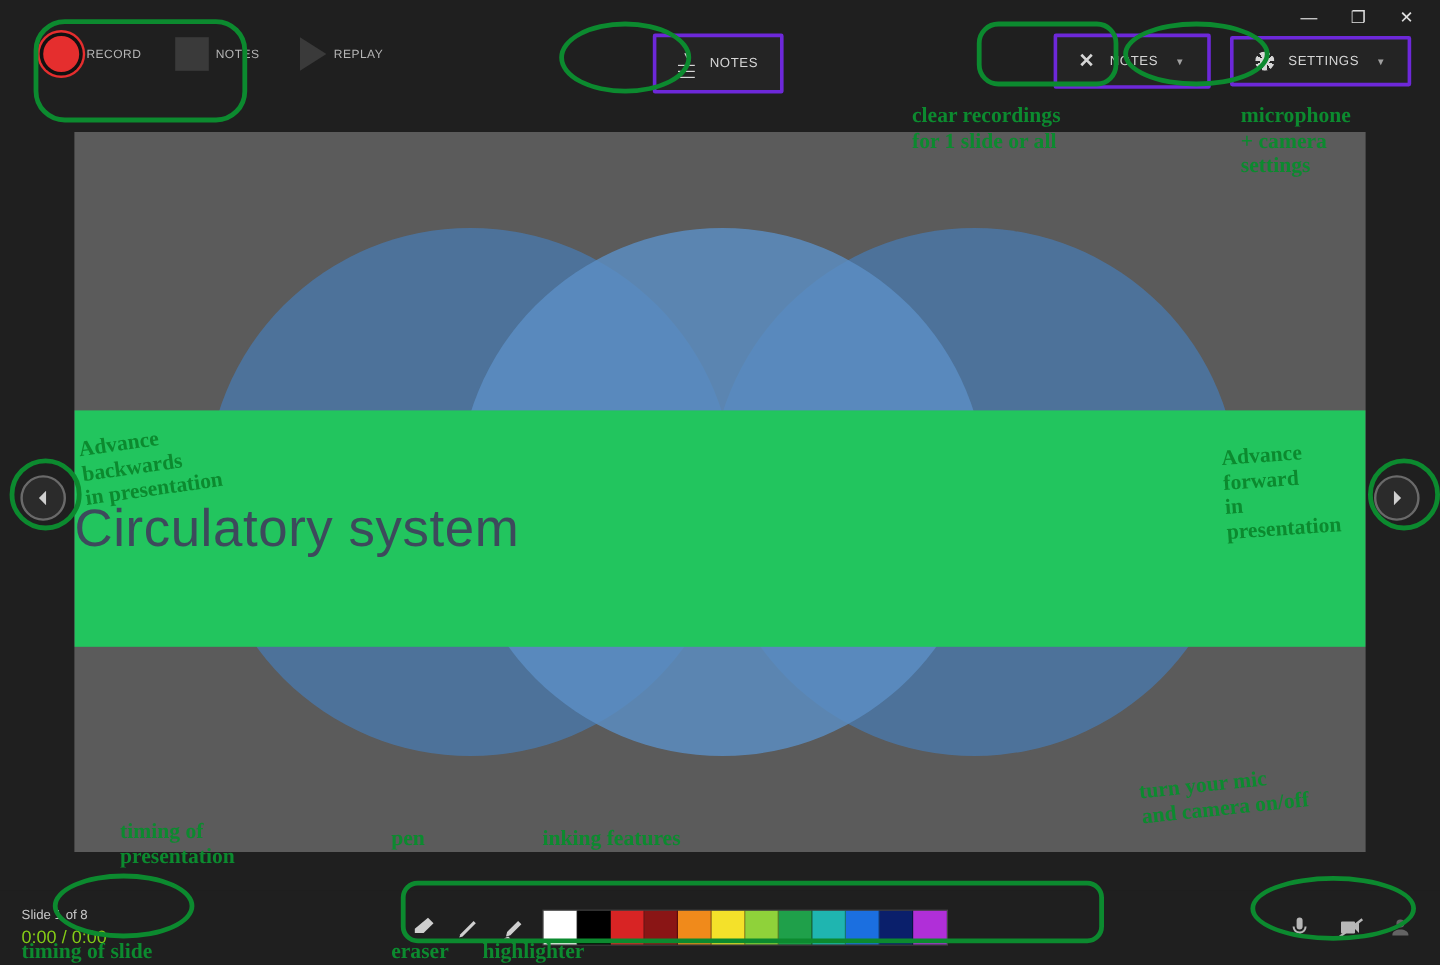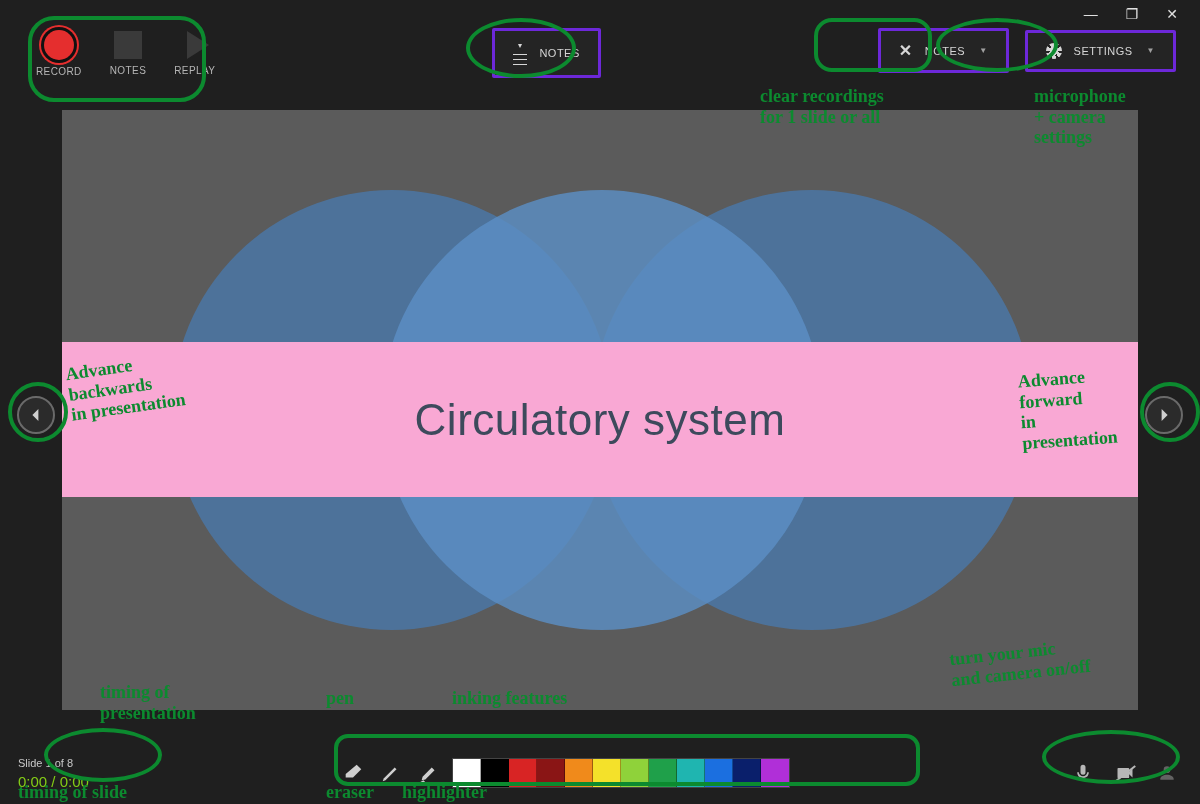--- a/index.html
+++ b/index.html
@@ -1,20 +1,20 @@
 <!DOCTYPE html>
 <html><head>
 <meta charset="utf-8">
 <style>
   html,body{margin:0;padding:0;width:1200px;height:804px;background:#1f1f1f;font-family:"Segoe UI",Arial,sans-serif;overflow:hidden;color:#bdbdbd;user-select:none}
   .titlebar{height:28px;display:flex;justify-content:flex-end;align-items:center;gap:28px;padding-right:22px;color:#e0e0e0}
   .titlebar span{font-size:14px;line-height:1}
   .topbar{height:72px;display:flex;align-items:flex-start;justify-content:space-between;padding:0 24px 0 36px}
   .rec-group{display:flex;gap:28px;align-items:center;padding-top:2px}
-  .rec-btn{display:flex;flex-direction:column;align-items:center;gap:6px;color:#b5b5b5;font-size:10px;letter-spacing:.4px}
+  .rec-btn{display:flex;flex-direction:row;align-items:center;gap:6px;color:#b5b5b5;font-size:10px;letter-spacing:.4px}
   .rec-circle{width:30px;height:30px;border-radius:50%;background:#e52e2e;box-shadow:0 0 0 3px #111,0 0 0 5px #e52e2e}
   .rec-stopsq{width:28px;height:28px;background:#3a3a3a}
   .rec-play{width:0;height:0;border-left:22px solid #3a3a3a;border-top:14px solid transparent;border-bottom:14px solid transparent;margin-left:6px}
   .top-btn{display:flex;align-items:center;gap:12px;padding:10px 18px;border:3px solid #6d28d9;border-radius:2px;font-size:11px;letter-spacing:.5px;color:#d6d6d6;background:#242424}
   .dropdown-caret{font-size:8px;color:#a0a0a0;margin-left:2px}
   .center-top{display:flex;align-items:center}
   .right-top{display:flex;gap:16px;align-items:center}
   .icon-notes{display:inline-flex;flex-direction:column;gap:2px;align-items:center}
   .icon-notes::before{content:"▾";font-size:8px;color:#d6d6d6}
   .icon-notes > span{height:1px;width:14px;background:#d6d6d6;display:block;margin-top:2px}
@@ -22,21 +22,21 @@
   .icon-gear{width:16px;height:16px;display:inline-block;background:
      radial-gradient(circle,#d6d6d6 35%,transparent 36%),
      conic-gradient(#d6d6d6 0 10%,transparent 10% 15%,#d6d6d6 15% 25%,transparent 25% 30%,#d6d6d6 30% 40%,transparent 40% 45%,#d6d6d6 45% 55%,transparent 55% 60%,#d6d6d6 60% 70%,transparent 70% 75%,#d6d6d6 75% 85%,transparent 85% 90%,#d6d6d6 90% 100%);
      border-radius:50%}
   .stage{position:absolute;left:62px;top:110px;width:1076px;height:600px;background:#5b5b5b}
   .stage-inner{position:absolute;inset:0;overflow:hidden}
   .vcircle{position:absolute;width:440px;height:440px;border-radius:50%;opacity:.82;top:80px}
   .c1{left:110px;background:#4a78a8}
   .c2{left:320px;background:#5b8fc4}
   .c3{left:530px;background:#4a78a8}
-  .title-band{position:absolute;left:0;right:0;top:232px;height:155px;background:#f9a8d4;display:flex;align-items:center;justify-content:center}
+  .title-band{position:absolute;left:0;right:0;top:232px;height:197px;background:#22c55e;display:flex;align-items:center;}
   .title-band h1{margin:0;font-weight:300;font-size:44px;color:#3d4a5c;letter-spacing:.5px}
   .nav-arrow{position:absolute;top:396px;width:34px;height:34px;border-radius:50%;border:2px solid #6a6a6a;display:flex;align-items:center;justify-content:center;color:#cfcfcf;background:#2b2b2b}
   .nav-prev{left:17px}
   .nav-next{right:17px}
   .nav-arrow svg{width:12px;height:12px;fill:#cfcfcf}
   .bottombar{position:absolute;left:0;right:0;bottom:0;height:62px;display:flex;align-items:center;padding:0 18px;background:#1f1f1f}
   .slide-info{min-width:120px;color:#c8c8c8}
   .slide-info .counter{font-size:11px;margin-bottom:4px}
   .slide-info .time{font-size:15px;color:#84cc16}
   .ink-tools{display:flex;align-items:center;gap:8px;margin-left:200px}

